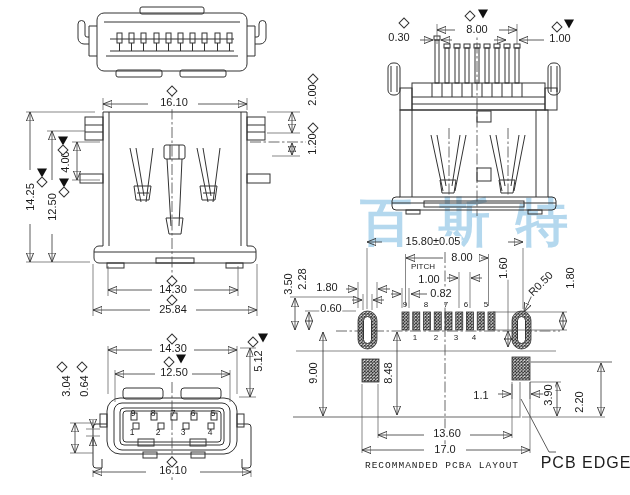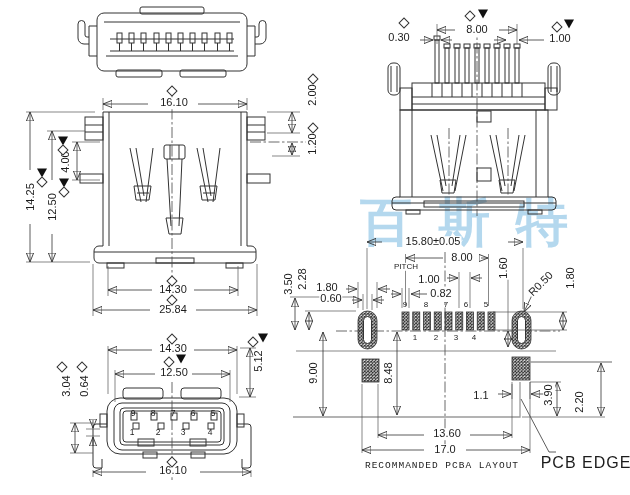--- a/index.html
+++ b/index.html
@@ -405,25 +405,25 @@
     <div class="lb pin" style="left:173px;top:413px">7</div>
     <div class="lb pin" style="left:193px;top:413px">6</div>
     <div class="lb pin" style="left:213px;top:413px">5</div>
     <div class="lb pin" style="left:132px;top:432px">1</div>
     <div class="lb pin" style="left:158px;top:432px">2</div>
     <div class="lb pin" style="left:183px;top:432px">3</div>
     <div class="lb pin" style="left:210px;top:432px">4</div>
 
     <div class="lb" style="left:433px;top:242px">15.80±0.05</div>
     <div class="lb" style="left:462px;top:258px">8.00</div>
-    <div class="lb sm" style="left:406px;top:267px">PITCH</div>
+    <div class="lb sm" style="left:423px;top:267px">PITCH</div>
     <div class="lb" style="left:429px;top:280px">1.00</div>
     <div class="lb" style="left:441px;top:294px">0.82</div>
     <div class="lb" style="left:327px;top:288px">1.80</div>
-    <div class="lb" style="left:331px;top:299px">0.60</div>
+    <div class="lb" style="left:331px;top:309px">0.60</div>
     <div class="lb v" style="left:303px;top:279px">2.28</div>
     <div class="lb v" style="left:289px;top:284px">3.50</div>
     <div class="lb v" style="left:504px;top:268px">1.60</div>
     <div class="lb d45" style="left:541px;top:284px">R0.50</div>
     <div class="lb v" style="left:571px;top:278px">1.80</div>
     <div class="lb v" style="left:314px;top:373px">9.00</div>
     <div class="lb v" style="left:389px;top:373px">8.48</div>
     <div class="lb" style="left:481px;top:396px">1.1</div>
     <div class="lb v" style="left:549px;top:395px">3.90</div>
     <div class="lb v" style="left:580px;top:402px">2.20</div>

